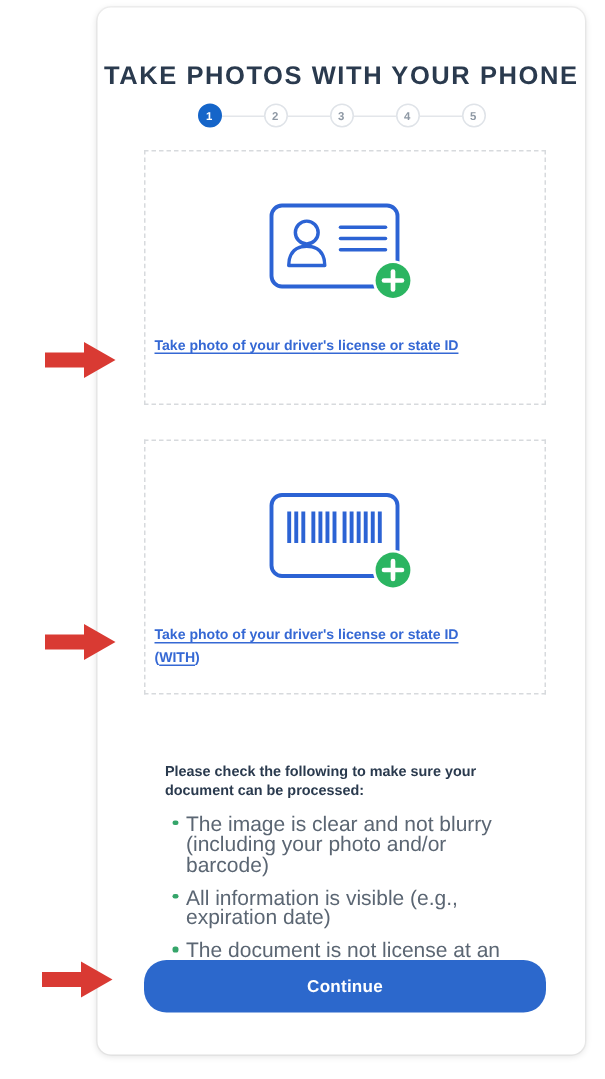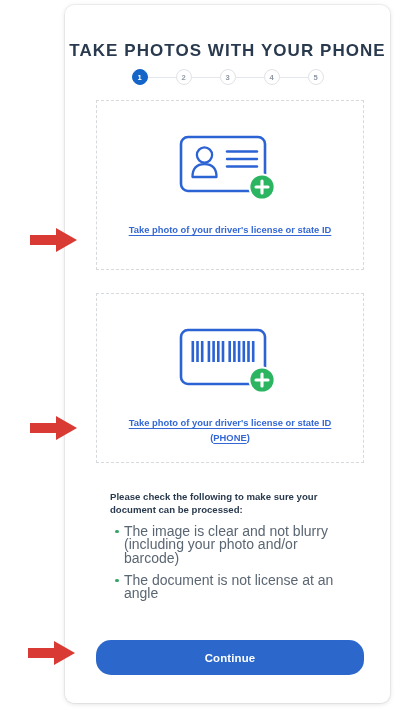--- a/index.html
+++ b/index.html
@@ -101,21 +101,20 @@
     top: 32px;
     width: 104px;
     height: 74px;
   }
 
   .upload-link {
     position: absolute;
     left: 6px;
     right: 6px;
     top: 122px;
-    text-align: center;
     font-size: 9.4px;
     font-weight: bold;
     line-height: 14.5px;
     color: #3568d4;
   }
   .upload-link .l1,
   .upload-link .side {
     color: #3568d4;
     text-decoration: underline;
     text-underline-offset: 2px;
@@ -125,21 +124,21 @@
   }
   .upload-link .paren {
     color: #3568d4;
     text-decoration: none;
   }
 
   
   #instructions {
     position: absolute;
     left: 45px;
-    top: 485px;
+    top: 503px;
     width: 245px;
   }
   #instr-heading {
     font-size: 9.6px;
     font-weight: bold;
     color: #2a3a4e;
     line-height: 13px;
     margin: 0 0 9px 0;
   }
   .bullet-row {
@@ -272,32 +271,36 @@
         </g>
 
         <circle cx="84" cy="54" r="13.5" fill="#ffffff"></circle>
         <circle cx="84" cy="54" r="11.6" fill="#2bb561"></circle>
         <line x1="84" y1="48" x2="84" y2="60" stroke="#ffffff" stroke-width="3.1" stroke-linecap="round"></line>
         <line x1="78" y1="54" x2="90" y2="54" stroke="#ffffff" stroke-width="3.1" stroke-linecap="round"></line>
       </svg>
     </div>
     <div class="upload-link">
       <span class="l1">Take photo of your driver's license or state ID</span>
-      <span class="l2"><span class="paren">(</span><span class="side">PHONE</span><span class="paren">)</span></span>
+      <span class="l2"><span class="paren">(</span><span class="side">WITH</span><span class="paren">)</span></span>
     </div>
   </div>
 
   <div id="instructions">
     <p id="instr-heading">Please check the following to make sure your document can be processed:</p>
 
     <div class="bullet-row">
       <div class="bullet-dot"><span></span></div>
       <div class="bullet-text">The image is clear and not blurry (including your photo and/or barcode)</div>
     </div>
 
+    <div class="bullet-row">
+      <div class="bullet-dot"><span></span></div>
+      <div class="bullet-text">All information is visible (e.g., expiration date)</div>
+    </div>
 
     <div class="bullet-row">
       <div class="bullet-dot"><span></span></div>
       <div class="bullet-text">The document is not license at an angle</div>
     </div>
   </div>
 
   <button id="continue-btn">Continue</button>
 
 </div>

